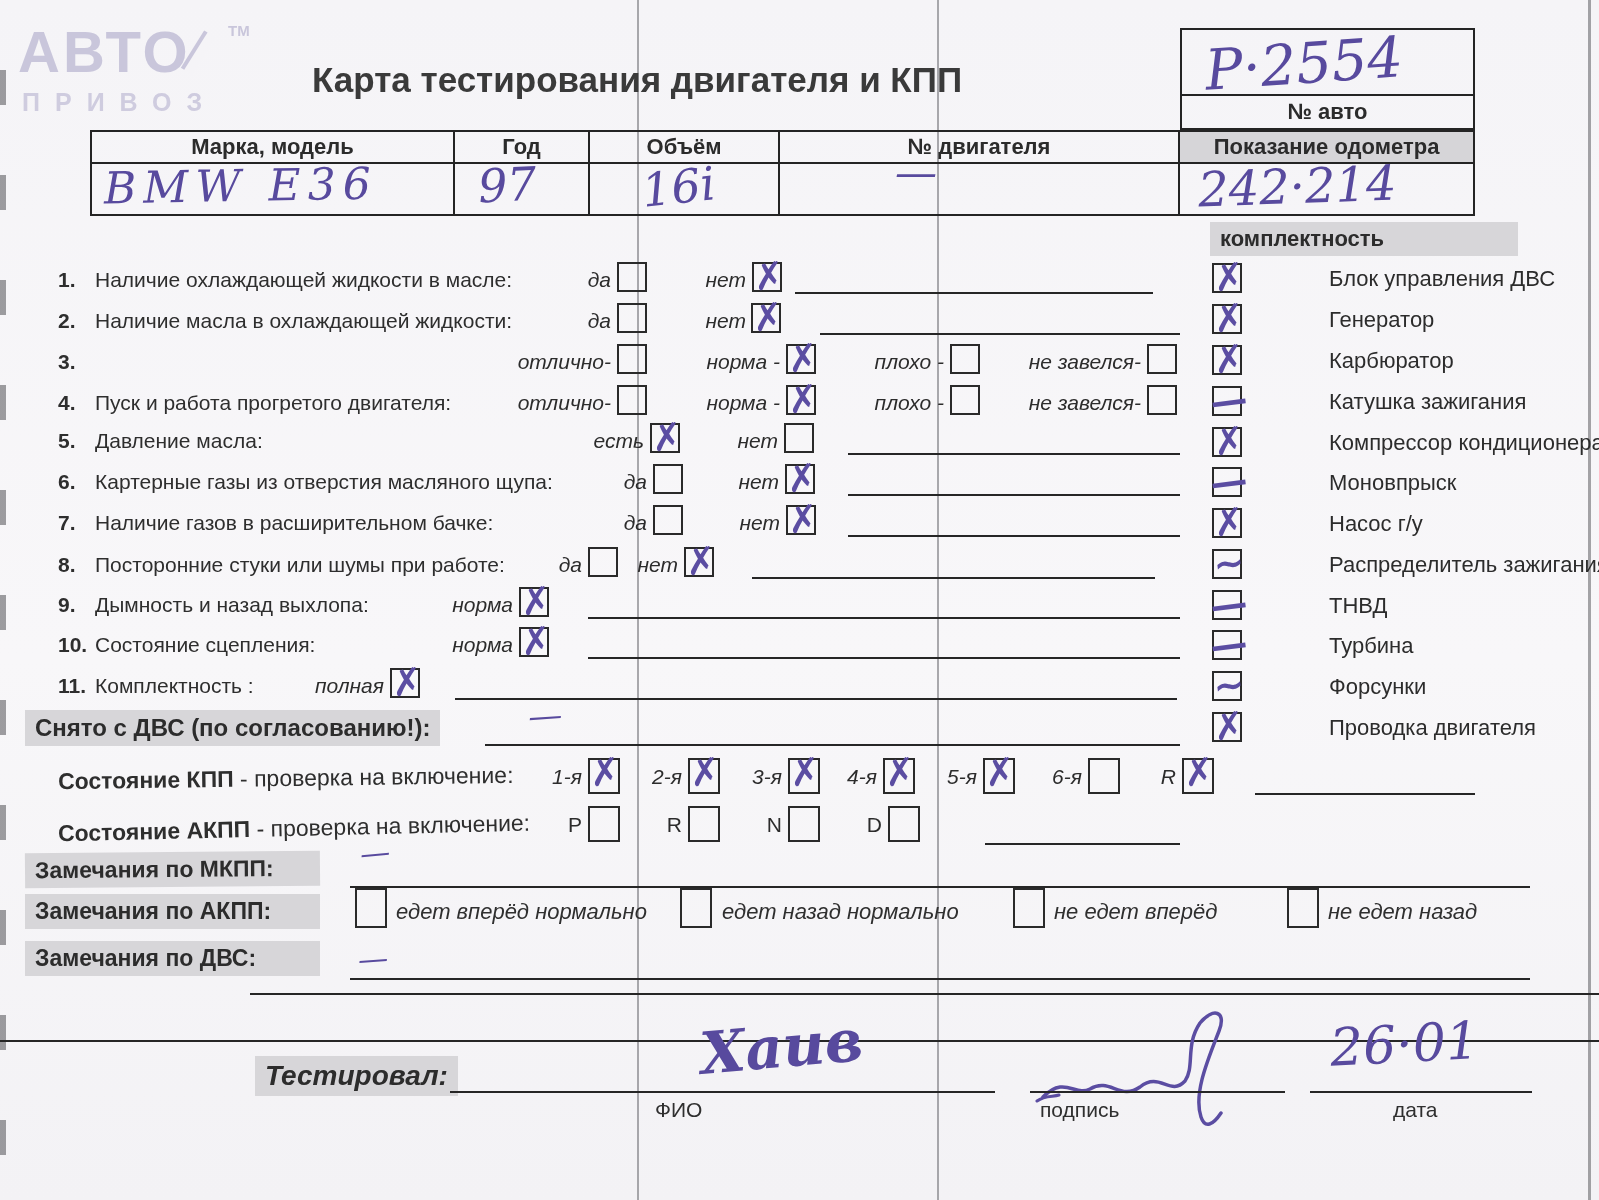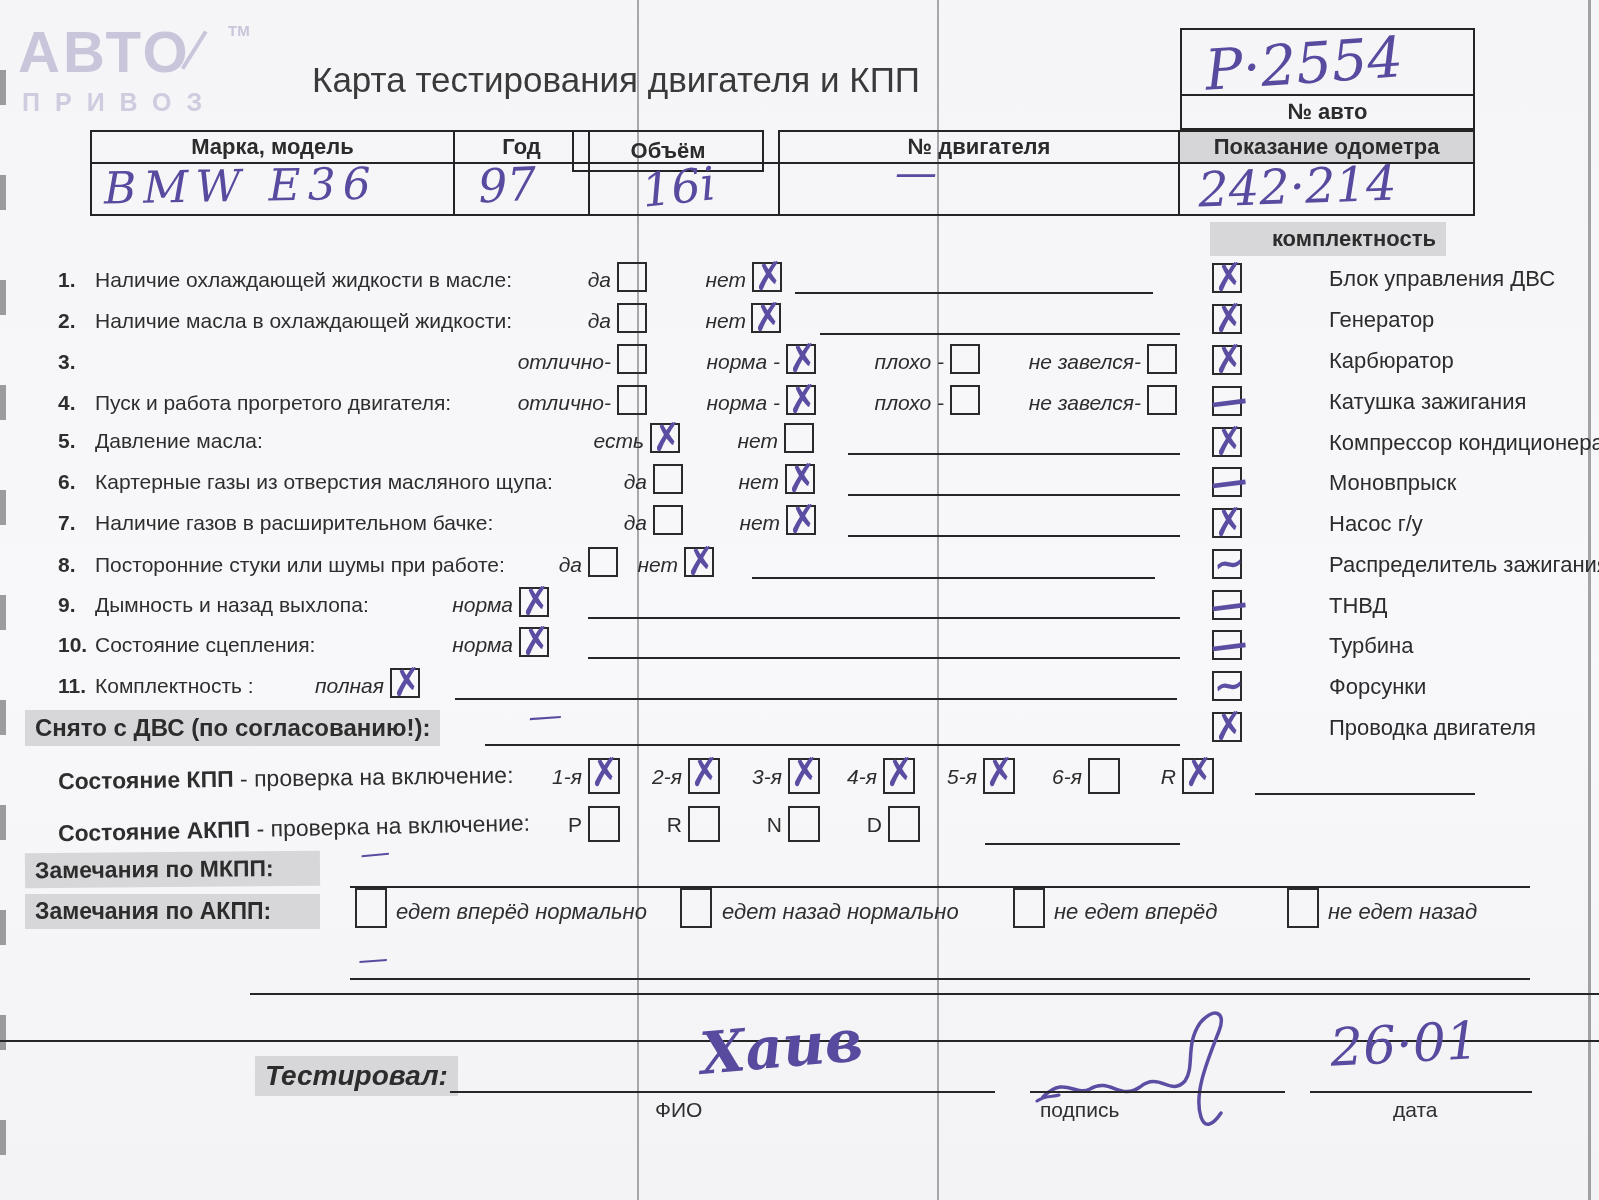--- a/index.html
+++ b/index.html
@@ -14,21 +14,21 @@
         background:repeating-linear-gradient(to bottom,transparent 0 70px,rgba(45,45,50,.45) 70px 105px);}
   
   .logo-word{position:absolute;left:18px;top:18px;font-size:58px;font-weight:bold;
         letter-spacing:3px;color:#c9c6db;}
   .logo-tm{position:absolute;left:228px;top:22px;font-size:15px;font-weight:bold;color:#c9c6db;}
   .logo-sub{position:absolute;left:22px;top:88px;font-size:25px;font-weight:bold;
         letter-spacing:15px;color:#cfccdf;}
   .logo-slash{position:absolute;left:176px;top:46px;width:44px;height:9px;background:#f5f4f7;
         transform:rotate(-58deg);border-top:4px solid #c9c6db;border-bottom:0;}
   
-  .title{position:absolute;left:312px;top:60px;font-size:35px;font-weight:normal;color:#3a3a3a;}
+  .title{position:absolute;left:312px;top:60px;font-size:35px;font-weight:bold;color:#3a3a3a;}
   
   .cell{position:absolute;border:2px solid #242424;box-sizing:border-box;
         display:flex;align-items:center;justify-content:center;
         font-size:22px;font-weight:bold;color:#2b2b2b;background:transparent;}
   .cell.gray{background:#d6d5d8;}
   
   .gray-label{position:absolute;background:#d7d6d9;color:#2c2c2c;font-weight:bold;
         font-size:23px;padding:4px 10px;white-space:nowrap;box-sizing:border-box;}
   
   .cl-num{position:absolute;left:58px;top:6px;font-size:21px;font-weight:bold;}
@@ -76,21 +76,21 @@
   <div class="cell" style="left:1180px;top:94px;width:295px;height:36px">
     <span>№ авто</span>
   </div>
 
   <div class="cell" style="left:90px;top:130px;width:365px;height:34px">
       <span>Марка, модель</span>
     </div>
   <div class="cell" style="left:453px;top:130px;width:137px;height:34px">
       <span>Год</span>
     </div>
-  <div class="cell" style="left:572px;top:130px;width:192px;height:42px">
+  <div class="cell" style="left:588px;top:130px;width:192px;height:34px">
       <span>Объём</span>
     </div>
   <div class="cell" style="left:778px;top:130px;width:402px;height:34px">
       <span>№ двигателя</span>
     </div>
   <div class="cell gray" style="left:1178px;top:130px;width:297px;height:34px">
       <span>Показание одометра</span>
     </div>
 
   <div class="cell" style="left:90px;top:162px;width:365px;height:54px"></div>
@@ -98,21 +98,21 @@
   <div class="cell" style="left:588px;top:162px;width:192px;height:54px"></div>
   <div class="cell" style="left:778px;top:162px;width:402px;height:54px"></div>
   <div class="cell" style="left:1178px;top:162px;width:297px;height:54px"></div>
 
   <div class="hw" style="left:104px;top:164px;font-size:44px;letter-spacing:7px;transform:rotate(-1deg)">BMW E36</div>
   <div class="hw" style="left:478px;top:162px;font-size:46px;transform:rotate(-3deg)">97</div>
   <div class="hw" style="left:642px;top:164px;font-size:46px;transform:rotate(-6deg)">16i</div>
   <div class="hw" style="left:895px;top:152px;font-size:42px">—</div>
   <div class="hw" style="left:1198px;top:162px;font-size:48px;transform:rotate(-2deg)">242·214</div>
 
-  <div class="gray-label" style="left:1210px;top:222px;width:236px;text-align:right;font-size:22px">комплектность</div>
+  <div class="gray-label" style="left:1210px;top:222px;width:308px;text-align:left;font-size:22px">комплектность</div>
 
   <div>
     <span class="cbox" style="left:1212px;top:263px">
         <i class="ink">✗</i>
       </span>
     <span class="comp-label" style="top:266px">Блок управления ДВС</span>
     <span class="cbox" style="left:1212px;top:304px">
         <i class="ink">✗</i>
       </span>
     <span class="comp-label" style="top:307px">Генератор</span>
@@ -392,20 +392,21 @@
     <span class="cbox-tall" style="left:1013px;top:888px;height:40px">
         <i class="ink"></i>
       </span>
     <span class="small-cap it" style="left:1054px;top:899px;font-size:22px">не едет вперёд</span>
     <span class="cbox-tall" style="left:1287px;top:888px;height:40px">
         <i class="ink"></i>
       </span>
     <span class="small-cap it" style="left:1328px;top:899px;font-size:22px">не едет назад</span>
   </div>
 
+  <div class="gray-label" style="left:25px;top:941px;width:295px">Замечания по ДВС:</div>
   <div class="hw" style="left:358px;top:944px;font-size:30px;transform:rotate(-4deg)">—</div>
   <div class="uline" style="left:350px;top:978px;width:1180px"></div>
 
   <div class="uline" style="left:250px;top:993px;width:1349px"></div>
   <div class="uline" style="left:0;top:1040px;width:1599px"></div>
 
   <div class="gray-label it" style="left:255px;top:1056px;font-size:28px">Тестировал:</div>
 
   <div class="hw" style="left:700px;top:1018px;font-size:58px;transform:rotate(-5deg);font-weight:bold">Хаив</div>
   <div class="uline" style="left:450px;top:1091px;width:545px"></div>

